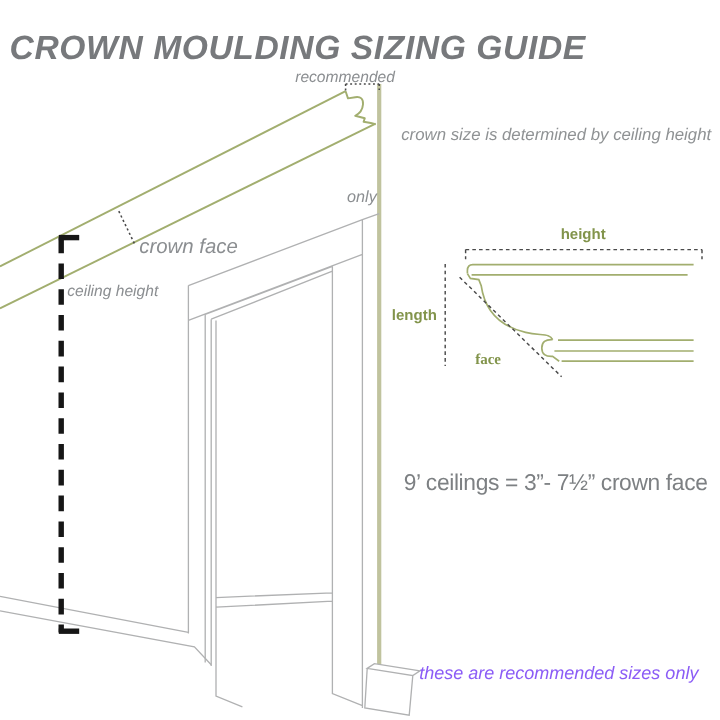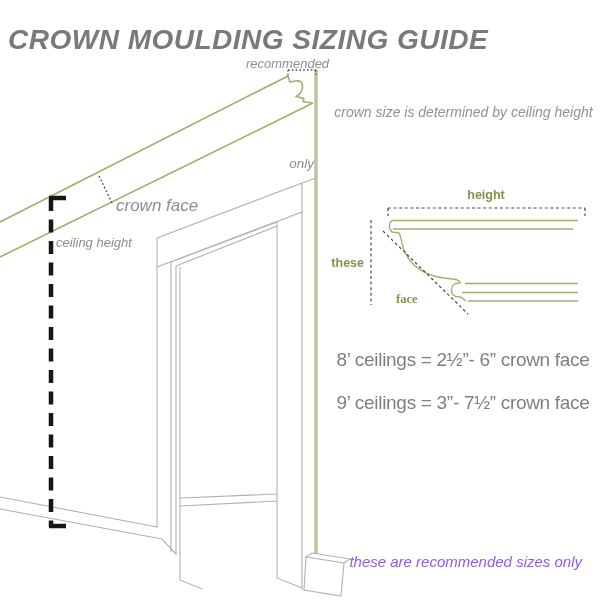--- a/index.html
+++ b/index.html
@@ -89,21 +89,20 @@
   </svg>
 
   <div class="note">crown size is determined by ceiling height</div>
 
   <div class="lbl lbl-projection">recommended</div>
   <div class="lbl lbl-wall">only</div>
   <div class="lbl lbl-crownface">crown face</div>
   <div class="lbl lbl-ceiling">ceiling height</div>
 
   <div class="olbl olbl-length">height</div>
-  <div class="olbl olbl-height">these</div>
+  <div class="olbl olbl-height">length</div>
   <div class="olbl olbl-face">face</div>
 
-  <div class="size-row size-row-1">8’ ceilings = 2½”- 6” crown face</div>
   <div class="size-row size-row-2">9’ ceilings = 3”- 7½” crown face</div>
 
   <div class="footer">these are recommended sizes only</div>
 
 </div>
 
 </body></html>

